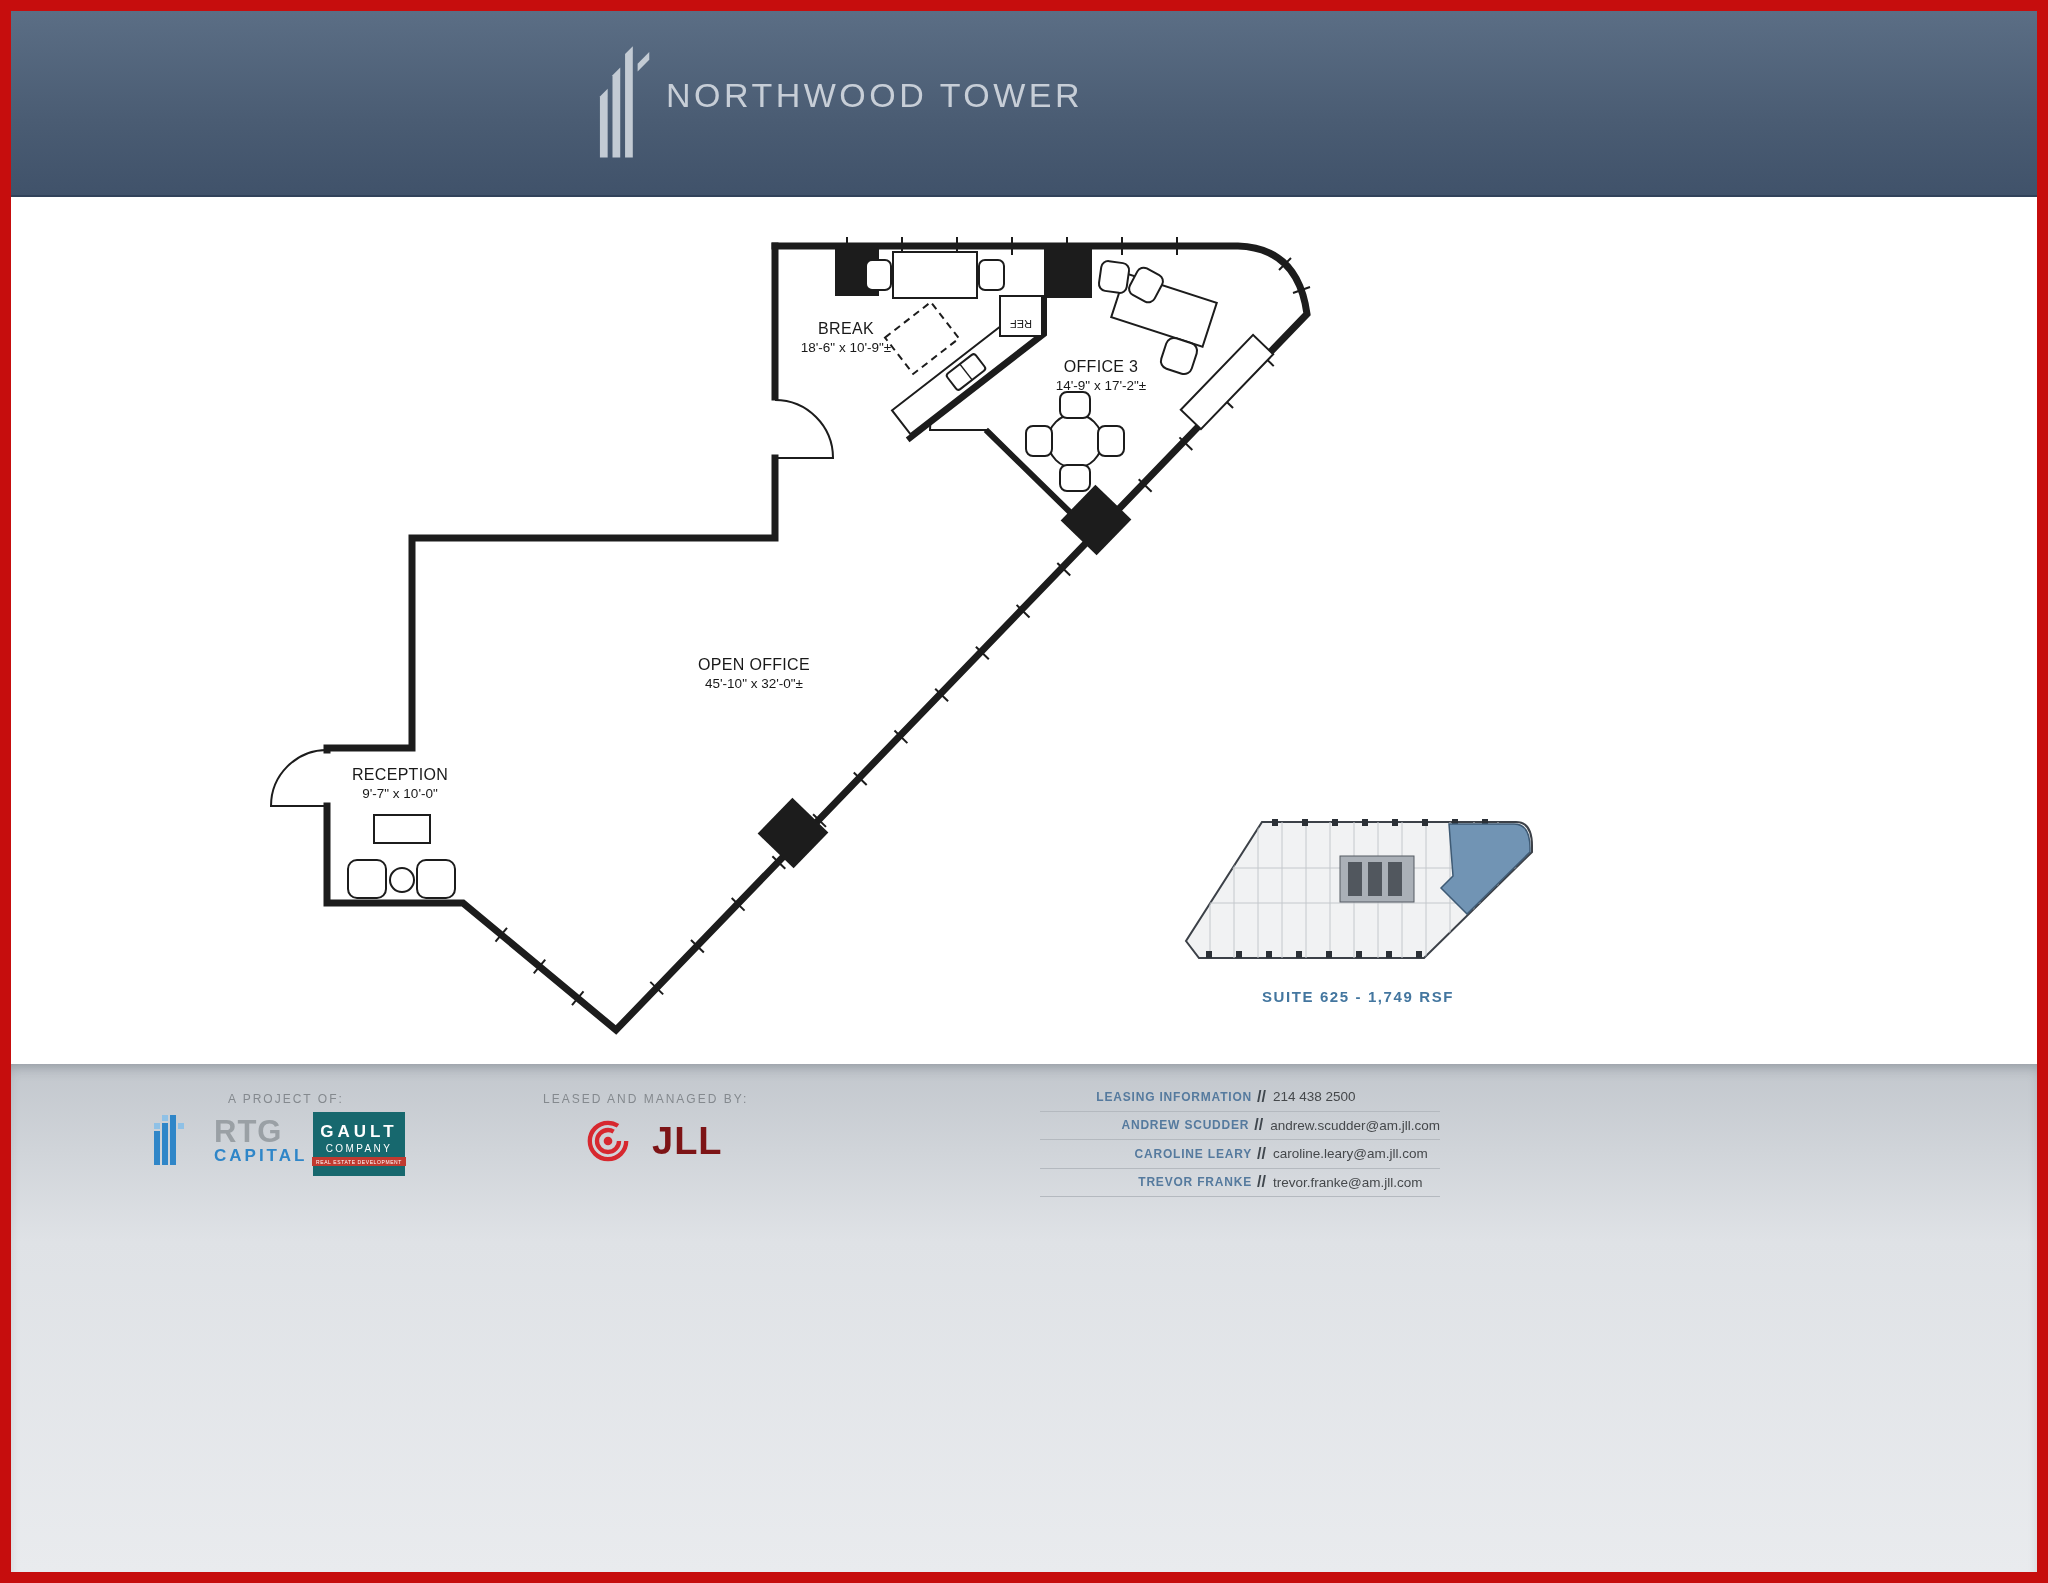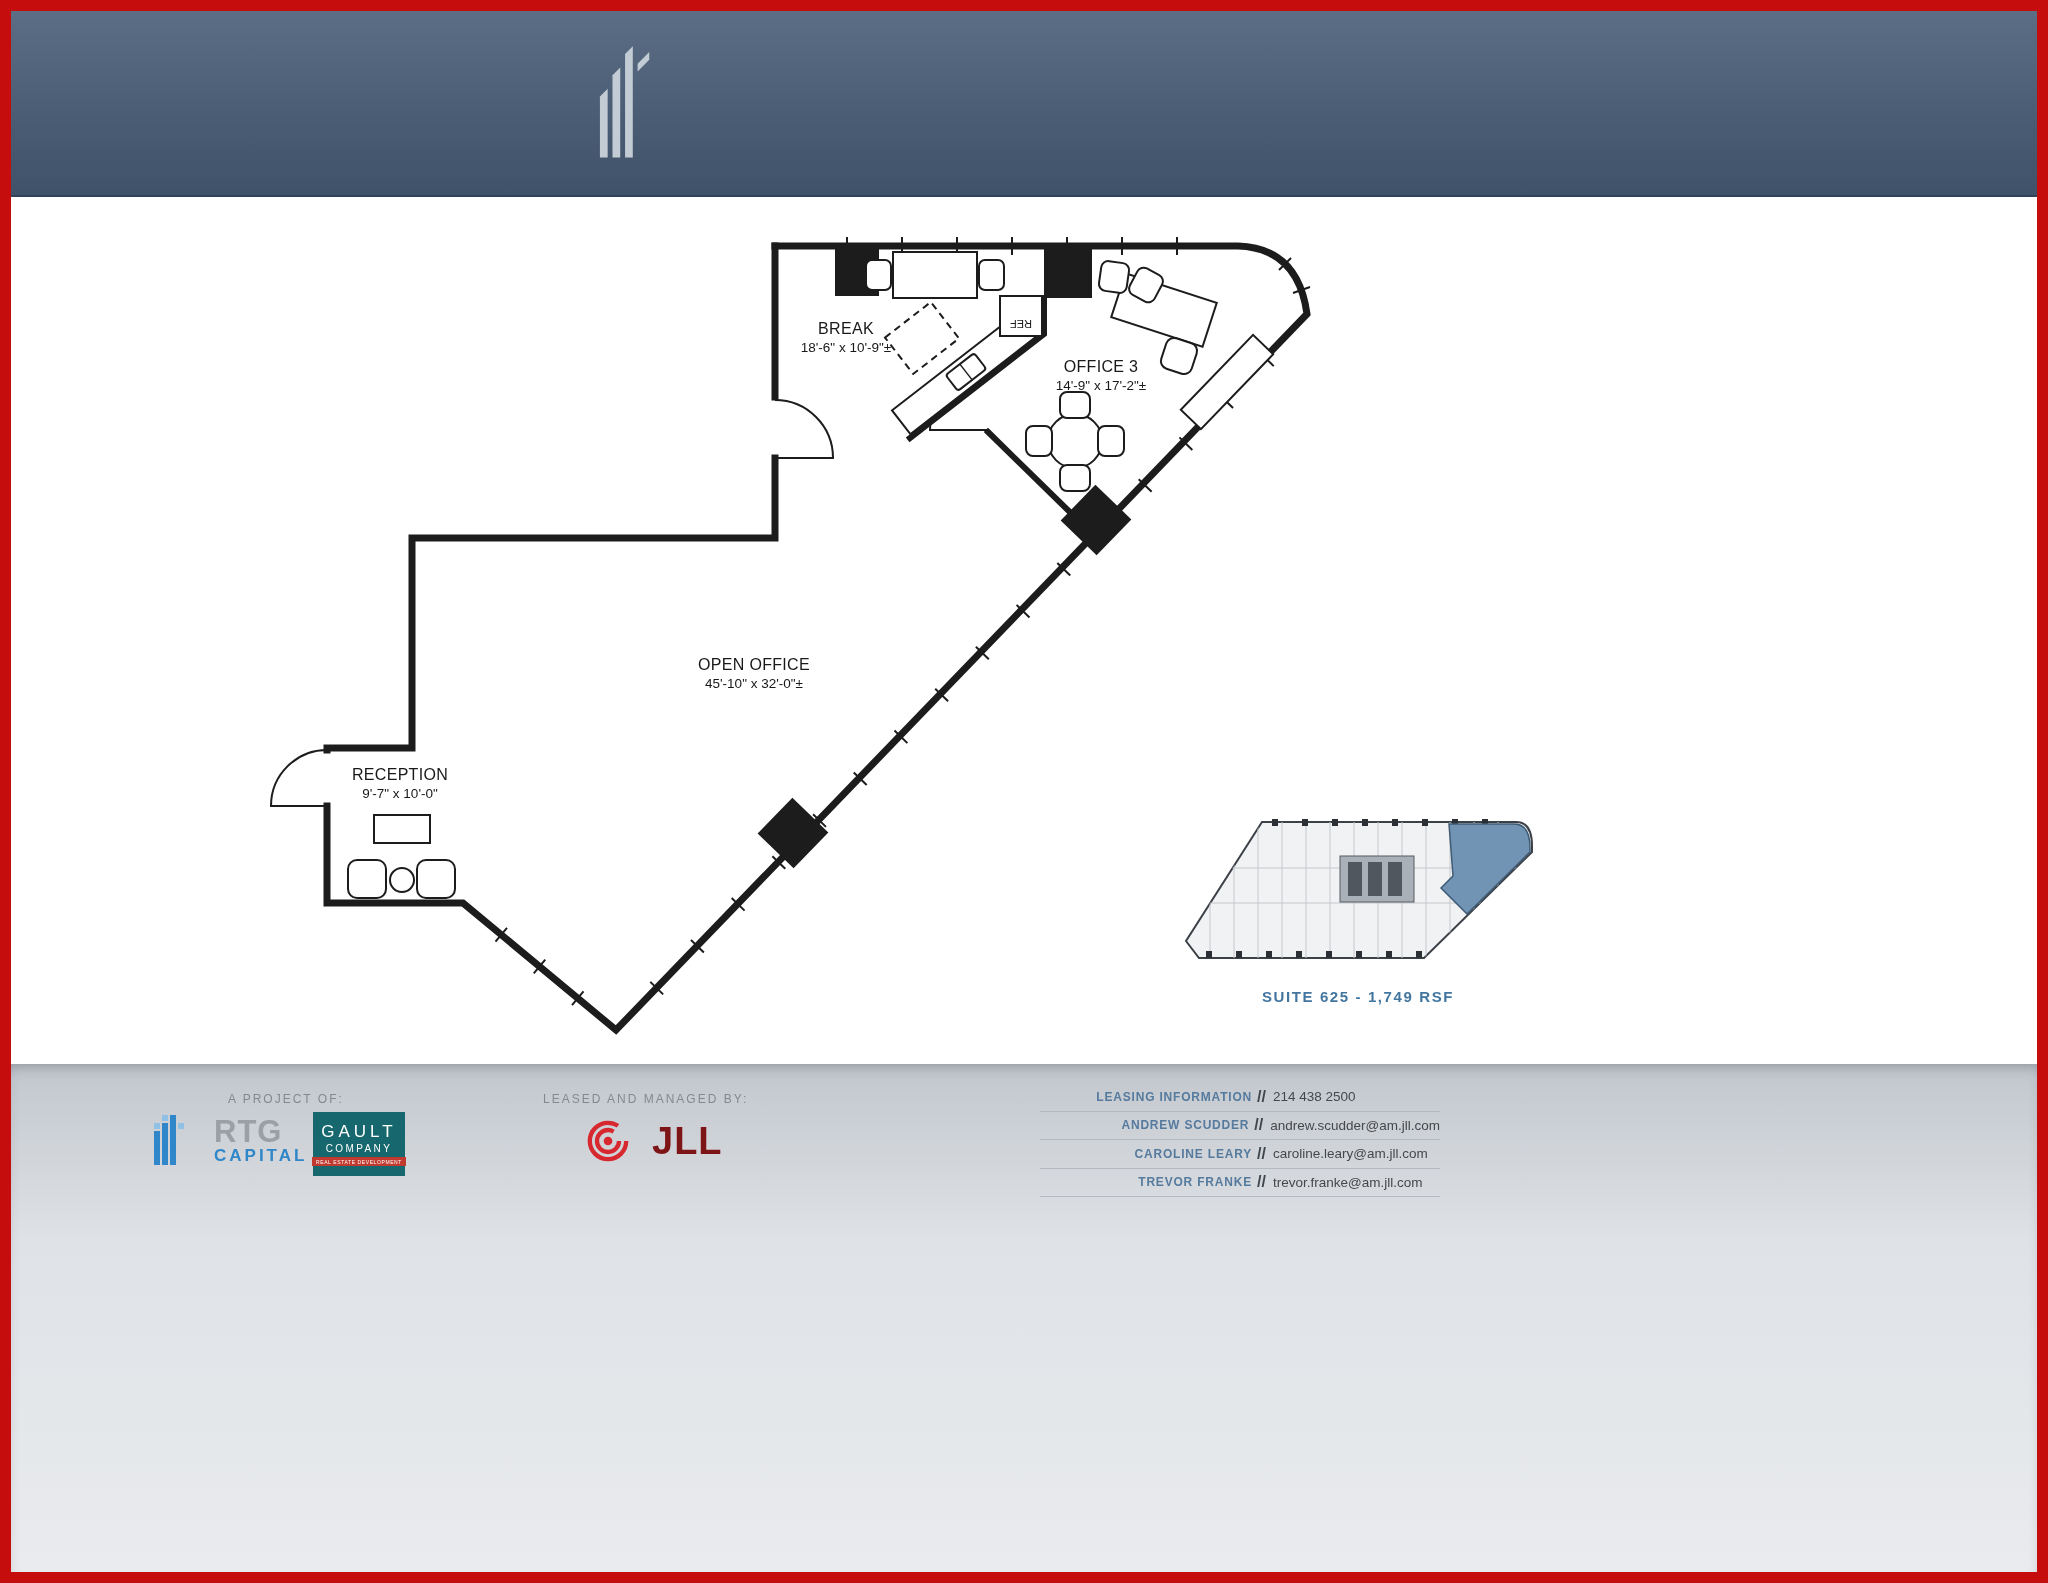--- a/index.html
+++ b/index.html
@@ -54,21 +54,21 @@
   
   .mini-label{position:absolute;font-size:12px;letter-spacing:2px;color:#84898e;font-weight:500;white-space:nowrap;}
   .proj-label{left:228px;top:1092px;}
   .leased-label{left:543px;top:1092px;}
   .rtg{position:absolute;left:154px;top:1112px;display:flex;gap:24px;align-items:flex-end;}
   .rtg-icon{width:36px;height:54px;}
   .rtg-top{font-size:31px;font-weight:700;color:var(--rtg_gray);line-height:27px;letter-spacing:1px;}
   .rtg-bottom{font-size:17px;font-weight:700;color:var(--rtg_blue);letter-spacing:3px;line-height:21px;}
   .gault{position:absolute;left:313px;top:1112px;width:92px;height:64px;background:var(--gault_teal);
         display:flex;flex-direction:column;align-items:center;justify-content:center;}
-  .gault .g1{color:#fff;font-size:17px;letter-spacing:4px;font-weight:400;}
+  .gault .g1{color:#fff;font-size:17px;letter-spacing:4px;font-weight:700;}
   .gault .g2{color:#fff;font-size:10px;letter-spacing:2.4px;margin-top:1px;}
   .gault .g3{background:var(--gault_red);color:#fff;font-size:5px;letter-spacing:.6px;
         padding:1.5px 4px;margin-top:3px;white-space:nowrap;}
   .jll{position:absolute;left:585px;top:1118px;display:flex;align-items:center;gap:21px;}
   .jll-icon{width:46px;height:46px;}
   .jll-text{font-size:38px;font-weight:700;color:var(--jll_text);letter-spacing:1px;}
   .leasing{position:absolute;left:1040px;top:1083px;width:400px;}
   .lrow{display:flex;align-items:center;height:27.5px;border-bottom:1px solid #b4b9bf;}
   .lname{width:212px;text-align:right;font-size:12px;font-weight:700;letter-spacing:.8px;
         color:var(--name_blue);white-space:nowrap;}
@@ -83,20 +83,21 @@
 
   <div class="header-band"></div>
   <svg class="logo-icon" viewBox="0 0 60 125">
     <g fill="#c3cbd4">
       <polygon points="2,125 2,62 10,54 10,125"></polygon>
       <polygon points="15,125 15,40 23,32 23,125"></polygon>
       <polygon points="28,125 28,18 36,10 36,125"></polygon>
       <polygon points="41,36 53,24 53,16 41,28"></polygon>
     </g>
   </svg>
+  <div class="building-name">NORTHWOOD TOWER</div>
 
   <div class="footer-band"></div>
 
   <svg id="plan-svg" viewBox="0 0 2048 1583">
     <defs>
       <clipPath id="kpclip">
         <path d="M1262,822 L1516,822 Q1532,822 1532,846 L1532,852 L1424,958 L1199,958 L1186,941 Z"></path>
       </clipPath>
     </defs>
 

